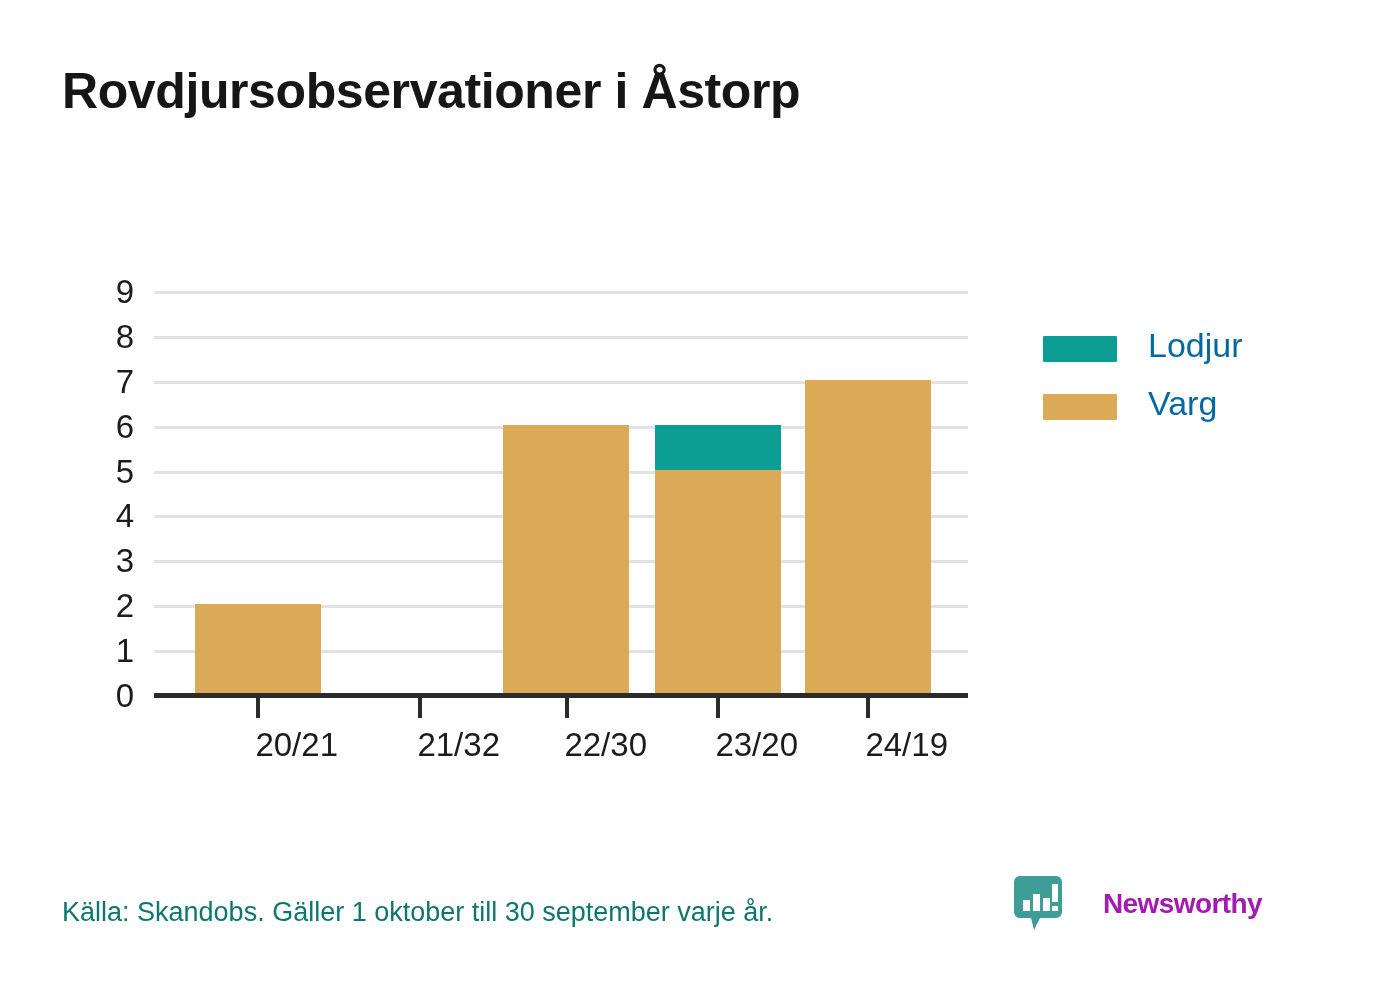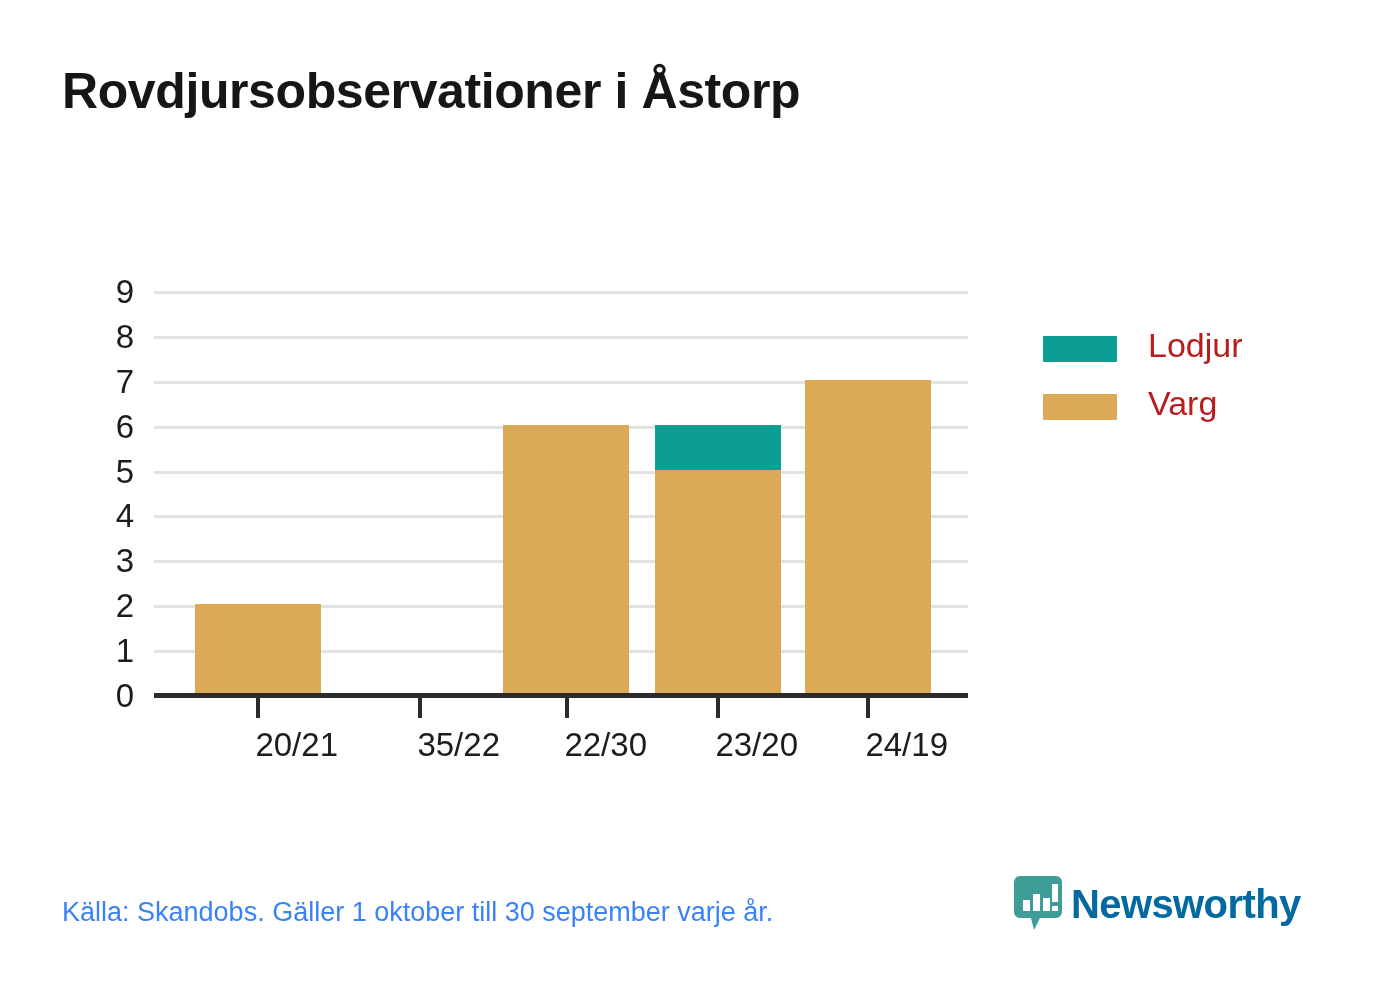--- a/index.html
+++ b/index.html
@@ -63,36 +63,36 @@
 
   
   .legend { position: absolute; left: 1043px; top: 330px; }
   .legend-row { position: relative; height: 58px; }
   .legend-swatch {
     position: absolute; left: 0; top: 6px;
     width: 74px; height: 26px; border-radius: 1px;
   }
   .legend-label {
     position: absolute; left: 105px; top: -4px;
-    font-size: 34px; color: #b91c1c; white-space: nowrap;
+    font-size: 34px; color: #0369a1; white-space: nowrap;
   }
 
   
   .source {
     position: absolute; left: 62px; top: 897px;
-    font-size: 27px; color: #3b82f6; white-space: nowrap;
+    font-size: 27px; color: #0f766e; white-space: nowrap;
   }
   .brand {
     position: absolute; left: 1014px; top: 876px;
     display: flex; align-items: center; gap: 9px;
   }
   .brand-mark { width: 48px; height: 55px; display:block; }
   .brand-name {
-    font-size: 40px; font-weight: bold; color:#0369a1;
-    letter-spacing: -0.6px; line-height:1;
+    font-size: 28px; font-weight: bold; color:#a21caf;
+    letter-spacing: -0.6px; line-height:1;margin-left:32px;
   }
 </style>
 </head>
 <body>
 
 <div id="page">
 
   <div class="title">Rovdjursobservationer i Åstorp</div>
 
   <div class="plot-wrap">
@@ -144,21 +144,21 @@
     <div class="baseline"></div>
 
     <div>
       <div class="xtickmark" style="left:256px"></div>
       <div class="xtickmark" style="left:418px"></div>
       <div class="xtickmark" style="left:565px"></div>
       <div class="xtickmark" style="left:716px"></div>
       <div class="xtickmark" style="left:866px"></div>
 
       <div class="xlabel" style="left:175px">20/21</div>
-      <div class="xlabel" style="left:337px">35/22</div>
+      <div class="xlabel" style="left:337px">21/32</div>
       <div class="xlabel" style="left:484px">22/30</div>
       <div class="xlabel" style="left:635px">23/20</div>
       <div class="xlabel" style="left:785px">24/19</div>
     </div>
   </div>
 
   <div class="legend">
     <div class="legend-row">
       <span class="legend-swatch" style="background:#0c9d94"></span>
       <span class="legend-label">Lodjur</span>

